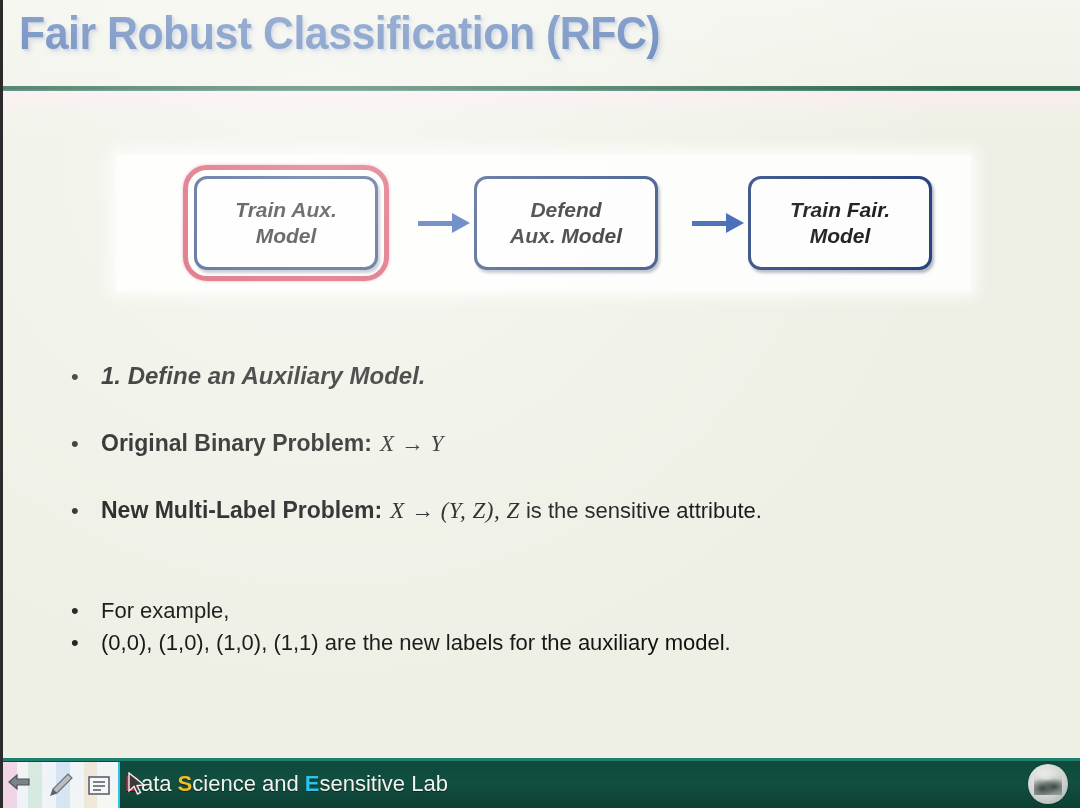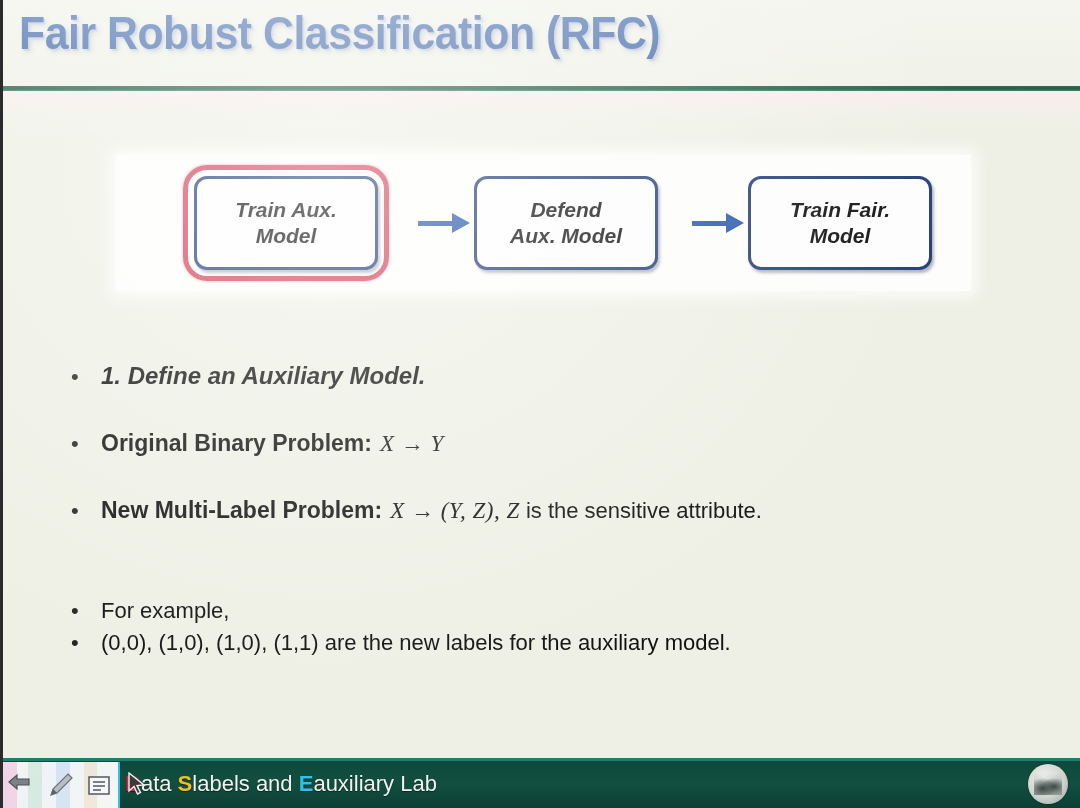--- a/index.html
+++ b/index.html
@@ -341,21 +341,21 @@
     </div>
 
     <div class="bullet b5">
       <span class="dot">•</span>
       <span class="btext">(0,0), (1,0), (1,0), (1,1) are the new labels for the auxiliary model.</span>
     </div>
   </div>
 
   <div class="footer-top-line"></div>
   <div class="footer"></div>
-  <div class="footer-text"><span class="cap-d">D</span><span>ata </span><span class="cap-s">S</span><span>labels and </span><span class="cap-e">E</span><span>auxiliary Lab</span></div>
+  <div class="footer-text"><span class="cap-d">D</span><span>ata </span><span class="cap-s">S</span><span>cience and </span><span class="cap-e">E</span><span>sensitive Lab</span></div>
 
   <div class="seal">
     <div class="seal-inner"></div>
   </div>
 
   <div class="toolbar">
     <div class="tb-icon">
       <svg viewBox="0 0 30 30" width="30" height="30">
         <path d="M22 9 L10 9 L10 5 L2 12 L10 19 L10 15 L22 15 Z" fill="#7b8288" stroke="#4d5358" stroke-width="1.2"></path>
       </svg>

